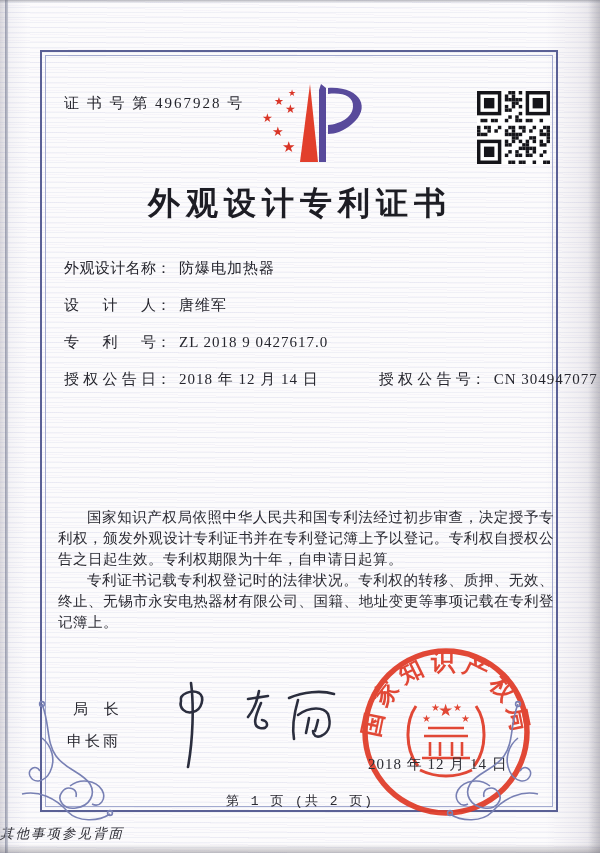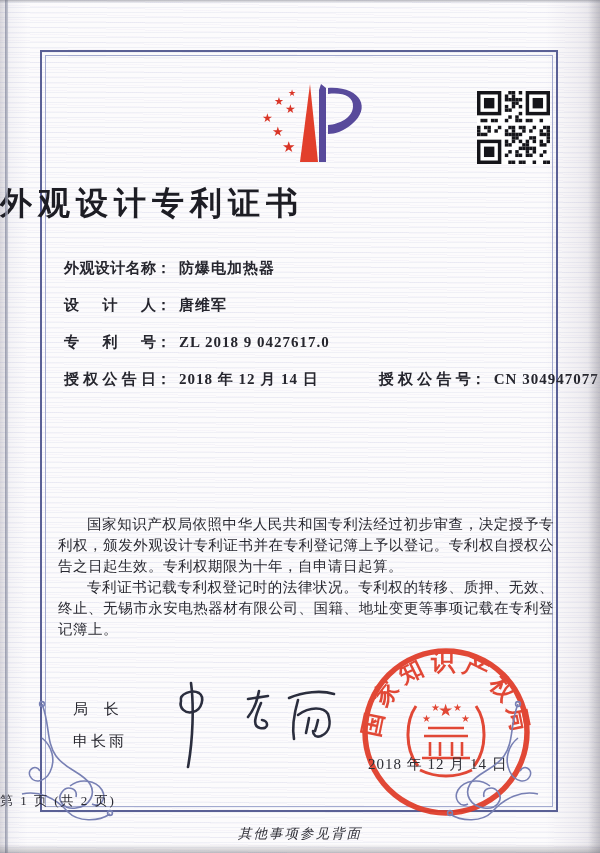--- a/index.html
+++ b/index.html
@@ -25,64 +25,65 @@
     background-image:
       repeating-linear-gradient(0deg, rgba(110,130,190,0.09) 0 1px, transparent 1px 5px),
       repeating-linear-gradient(1.5deg, rgba(150,130,200,0.05) 0 1px, transparent 1px 7px);
   }
 
   .cert-no { position:absolute; left:64px; top:94px; font-size:15px;
     letter-spacing:2px; color:#24242c; }
   .logo { position:absolute; left:248px; top:80px; }
   .qr { position:absolute; left:477px; top:91px; width:73px; height:73px; }
 
-  .title { position:absolute; left:0; top:182px; width:100%; 
+  .title { position:absolute; left:0; top:182px; width:100%; text-align:center;
     font-size:32px; font-weight:700; letter-spacing:6px; color:#1d1d24; }
 
   .fields { position:absolute; left:64px; top:259px; right:46px; font-size:15px; color:#26262e; }
-  .frow { height:37px; white-space:nowrap;font-weight:bold; }
+  .frow { height:37px; white-space:nowrap; }
   .flabel { display:inline-block; width:92px; text-align:justify; text-align-last:justify; }
   .fcolon { display:inline-block; margin-right:8px; }
   .fvalue { letter-spacing:1px; }
   .grant-gap { display:inline-block; width:60px; }
 
   .paras { position:absolute; left:58px; top:507px; width:496px;
-    font-size:14.5px; line-height:21px; color:#2a2a32; text-align:justify;margin-top:7px; }
+    font-size:14.5px; line-height:21px; color:#2a2a32; text-align:justify; }
   .paras p { text-indent:2em; letter-spacing:.5px; }
 
   .sig-title { position:absolute; left:73px; top:700px; font-size:15px;
     letter-spacing:6px; color:#25252d; }
-  .sig-name { position:absolute; left:73px; top:732px; font-size:15px;
+  .sig-name { position:absolute; left:67px; top:732px; font-size:15px;
     letter-spacing:3px; color:#25252d; }
   .sig-hand { position:absolute; left:163px; top:670px; }
 
   .seal { position:absolute; left:358px; top:644px; opacity:.93; }
   .seal-date { position:absolute; left:368px; top:755px; font-size:15px;
     letter-spacing:1px; color:#2e2e35; }
 
-  .page-no { position:absolute; left:0; top:792px; width:100%; text-align:left;
-    font-size:13px; letter-spacing:2px; color:#2a2a32; }
-  .back-note { position:absolute; left:0; top:825px; width:100%; text-align:center;
+  .page-no { position:absolute; left:0; top:792px; width:100%; text-align:center;
+    font-size:13px; letter-spacing:2px; color:#2a2a32;font-family:Liberation Mono, monospace; }
+  .back-note { position:absolute; left:0; top:825px; width:100%; 
     font-size:13.5px; font-style:italic; letter-spacing:2px; color:#2e2e36; }
 
   .flourish { position:absolute; }
   .flourish.bl { left:12px; top:698px; }
   .flourish.br { left:436px; top:698px; transform:scaleX(-1); }
 </style>
 </head>
 <body>
 
 <div class="page">
 
   <div class="texture"></div>
 
   <div class="frame">
     <div class="frame-inner"></div>
   </div>
 
+  <div class="cert-no">证 书 号 第 4967928 号</div>
 
   <div class="logo">
     <svg width="145" height="96" viewBox="0 0 145 96">
       <g fill="#d93527">
         <text x="40" y="16" font-size="9">★</text>
         <text x="26" y="25" font-size="11">★</text>
         <text x="37" y="33" font-size="12">★</text>
         <text x="14" y="42" font-size="12">★</text>
         <text x="24" y="56" font-size="13">★</text>
         <text x="34" y="72" font-size="15">★</text>

